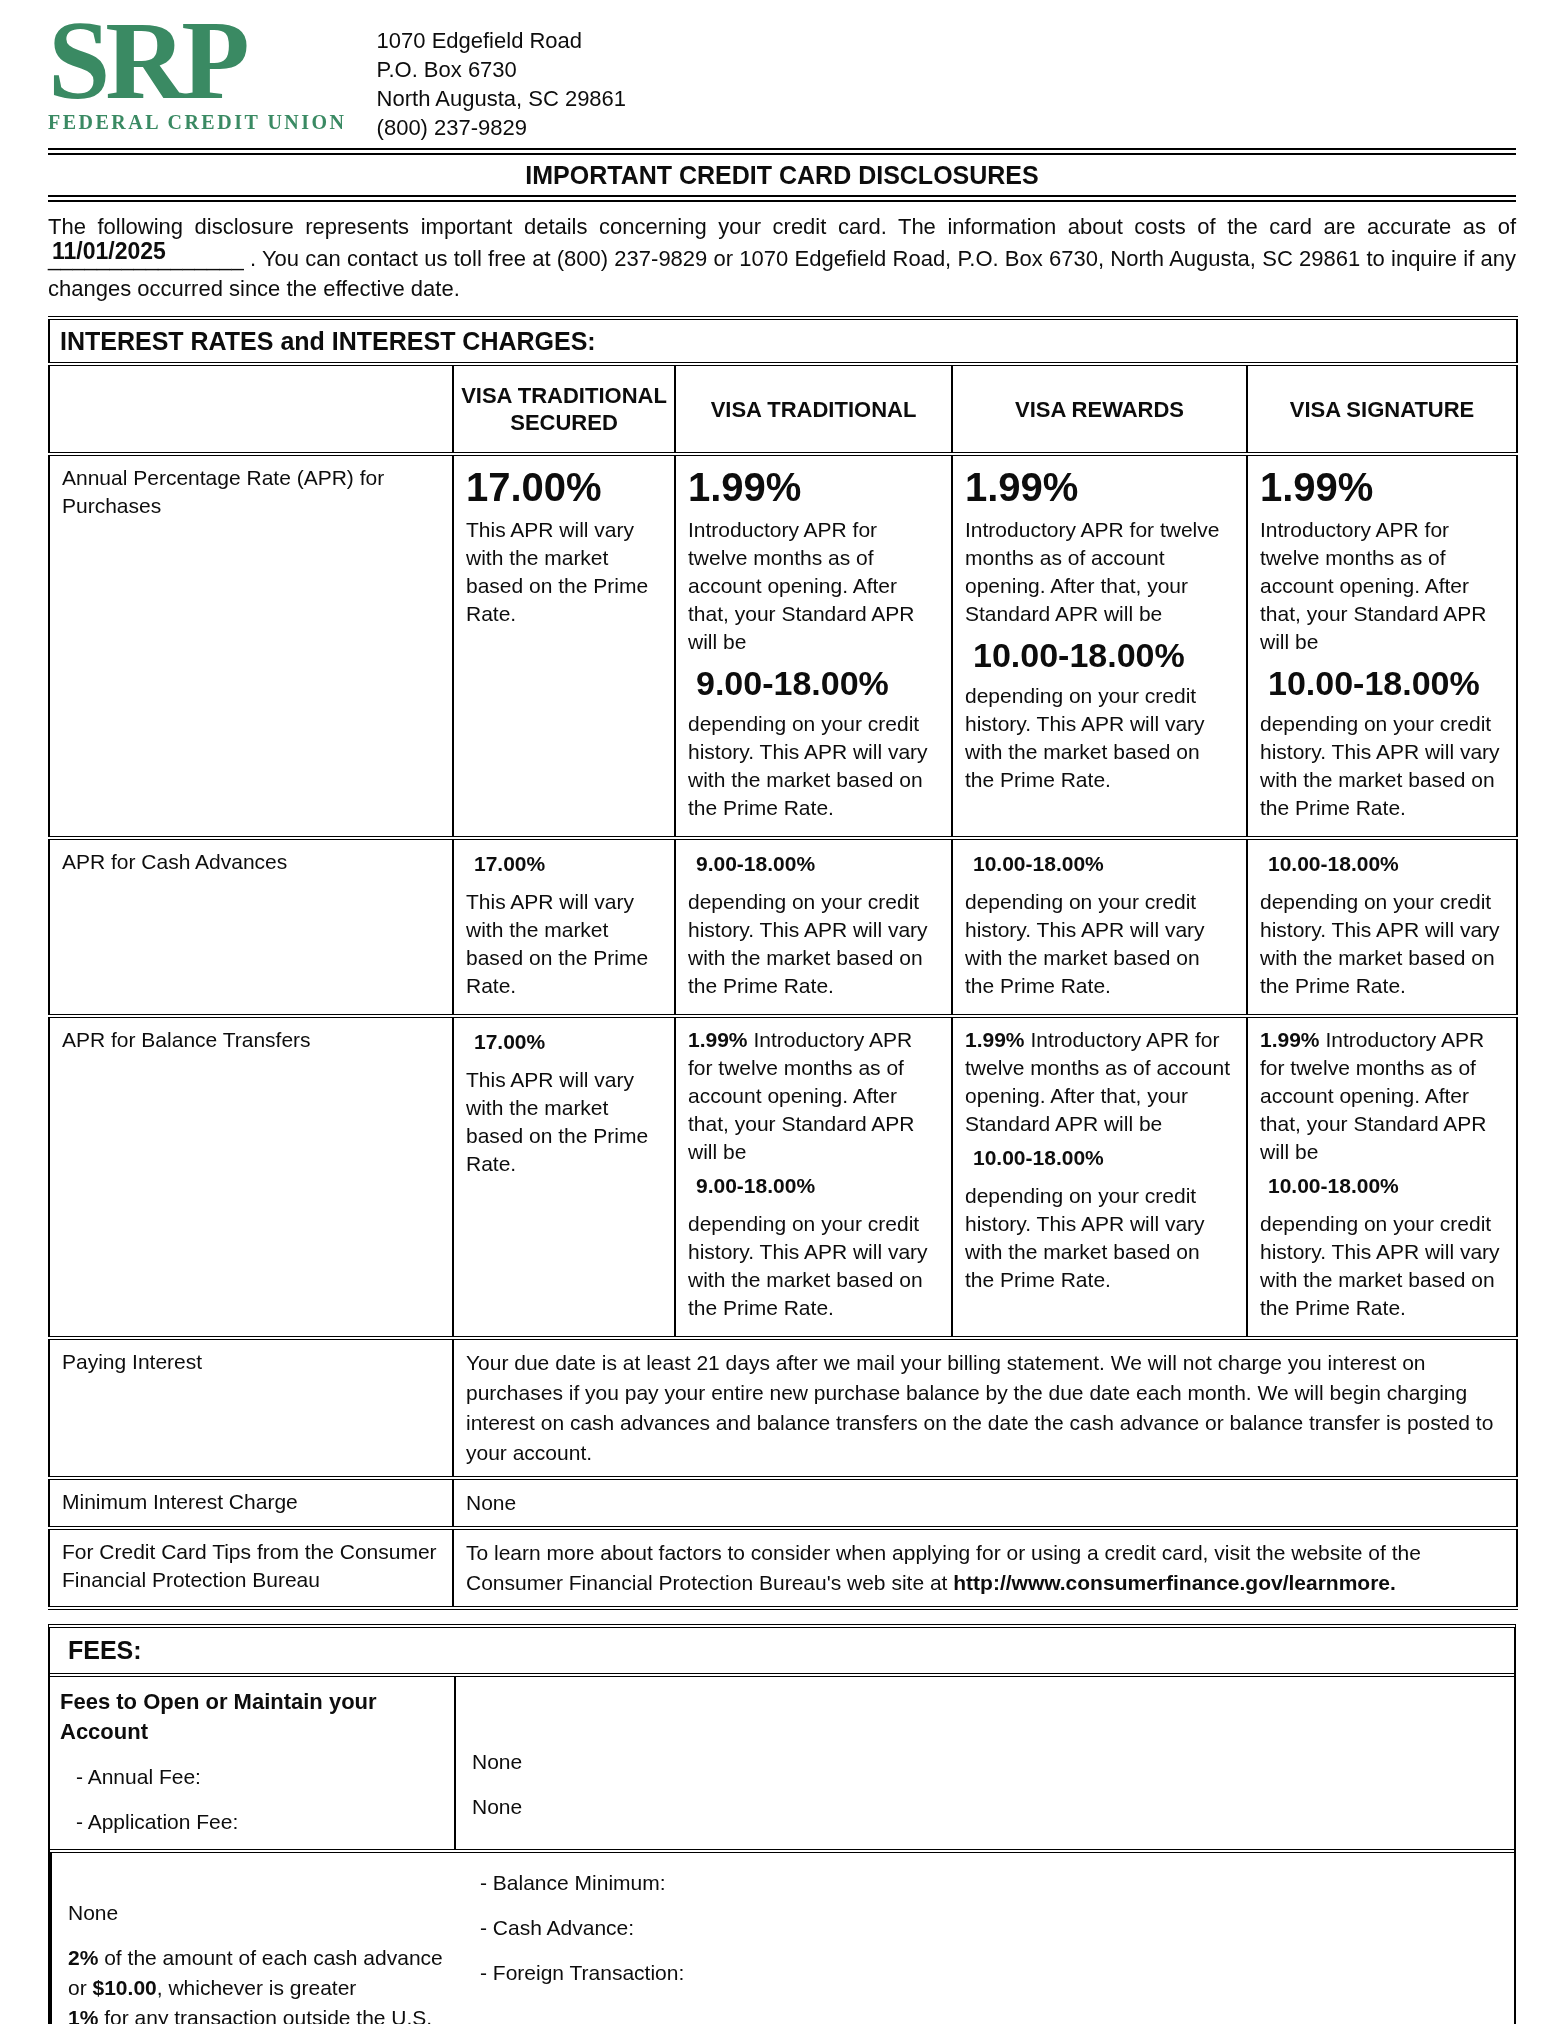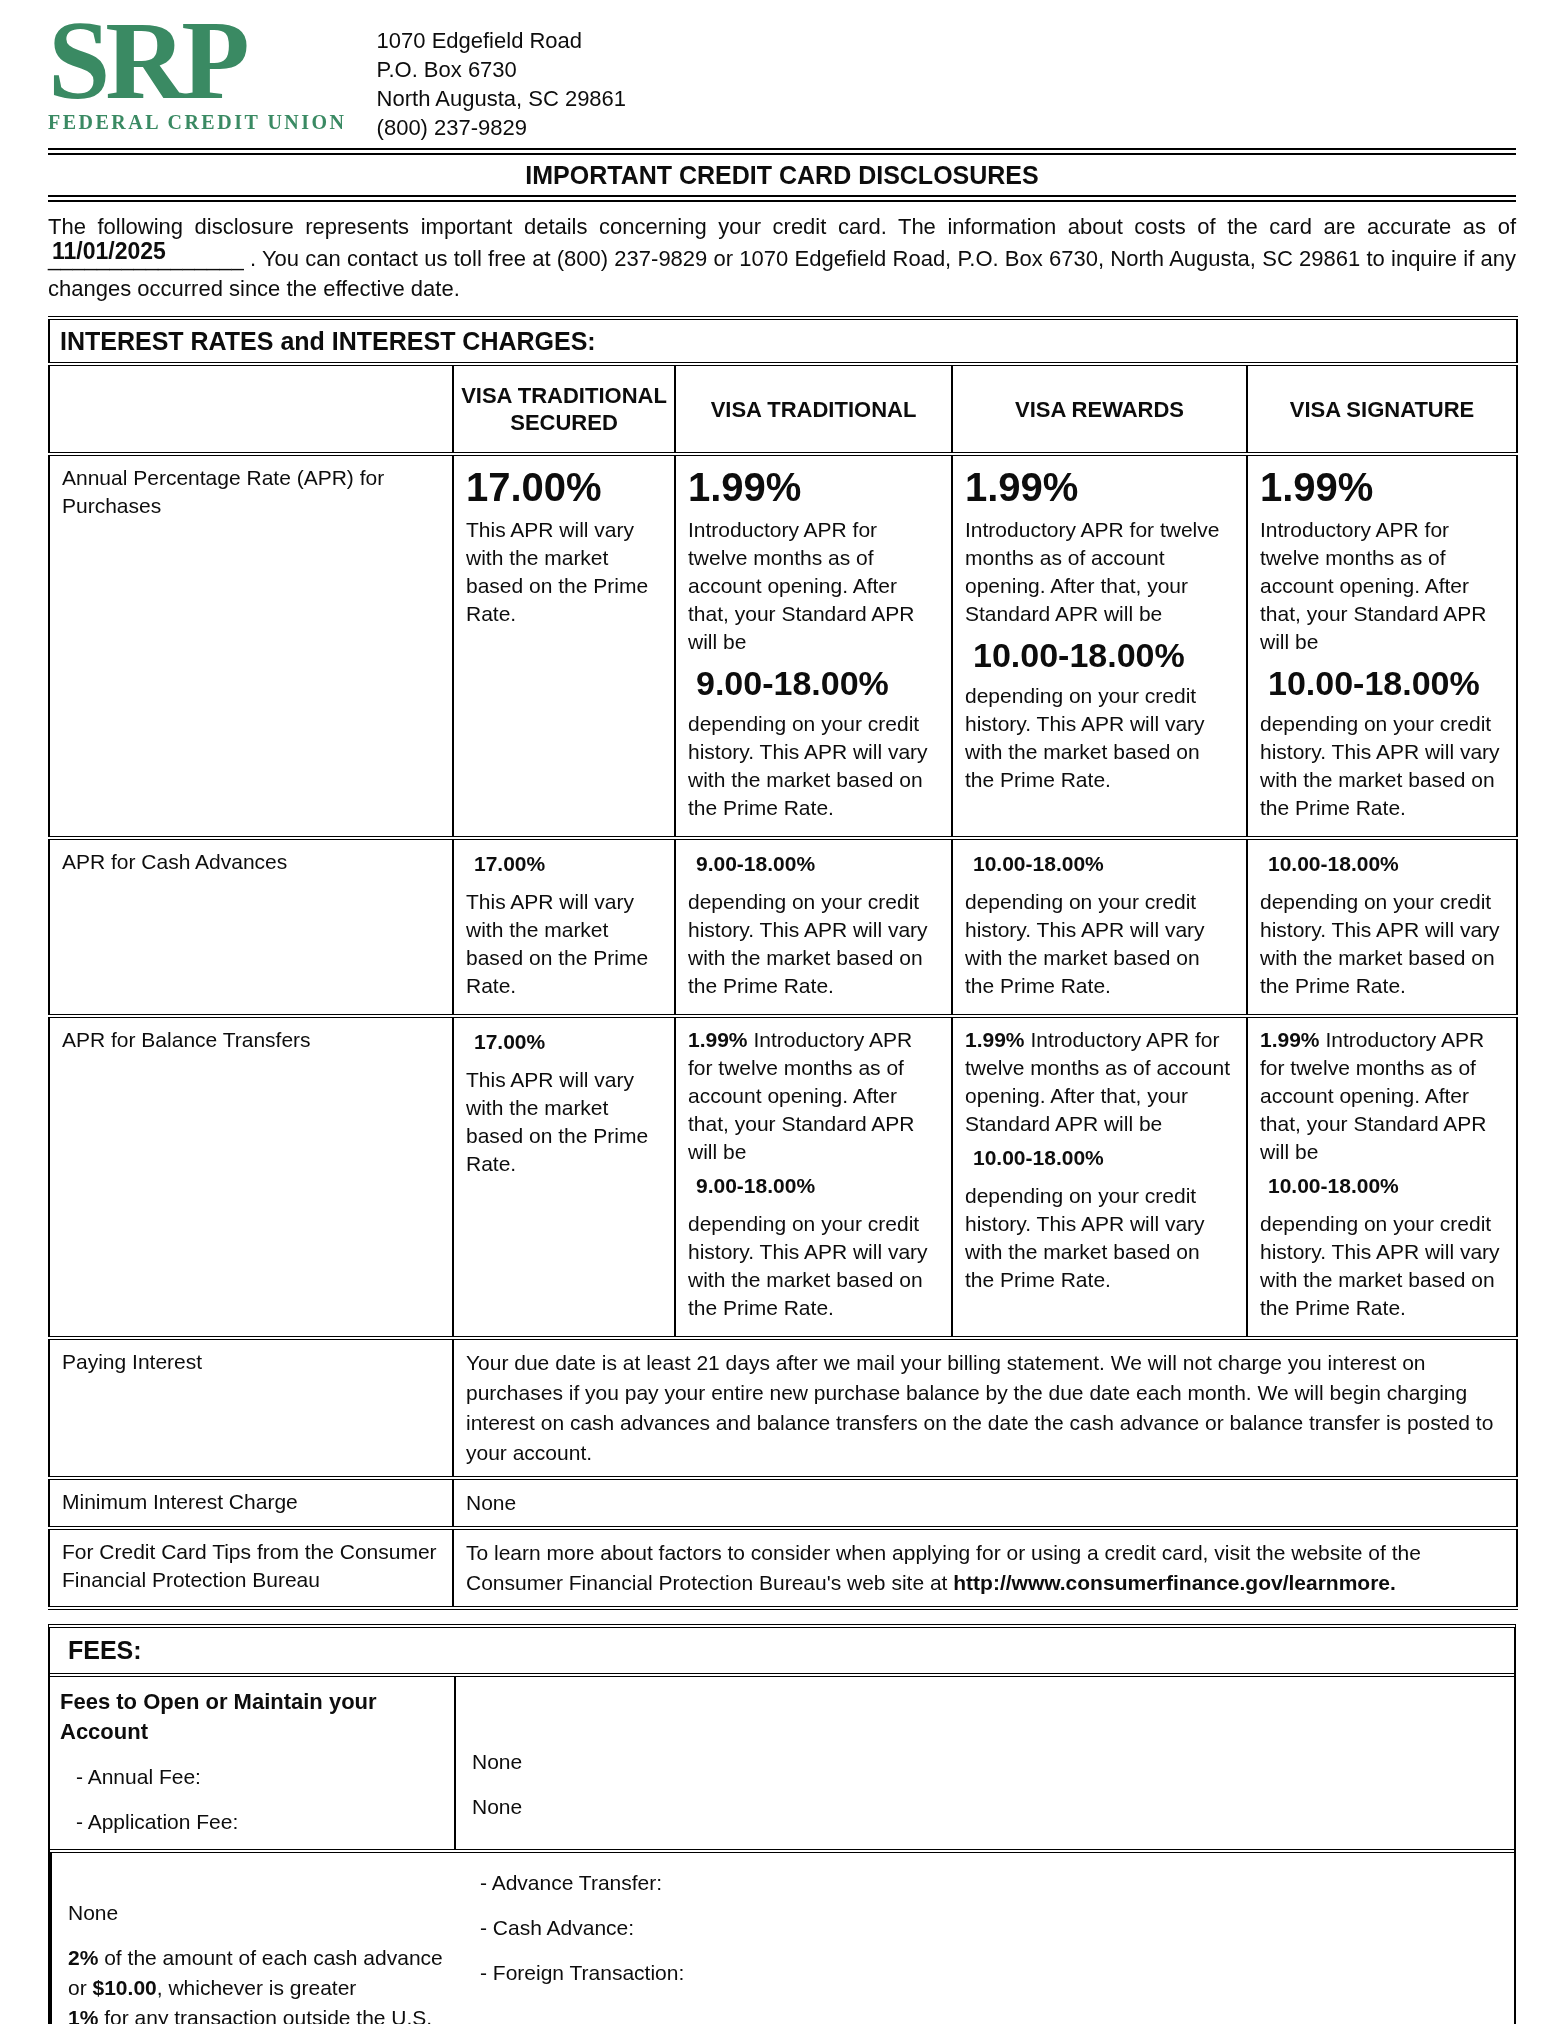--- a/index.html
+++ b/index.html
@@ -193,21 +193,21 @@
     <div class="fg-title">Fees to Open or Maintain your Account</div>
       <div class="fg-spacer"></div>
     <div class="fg-label">- Annual Fee:</div>
     <div class="fg-value">None</div>
     <div class="fg-label pb">- Application Fee:</div>
     <div class="fg-value pb">None</div>
   </div>
 
   <div class="fee-group">
       <div class="fg-spacer"></div>
-    <div class="fg-label">- Advance Transfer:</div>
+    <div class="fg-label">- Balance Minimum:</div>
     <div class="fg-value">None</div>
     <div class="fg-label">- Cash Advance:</div>
     <div class="fg-value"><span class="b">2%</span><span> of the amount of each cash advance or </span><span class="b">$10.00</span><span>, whichever is greater</span></div>
     <div class="fg-label pb">- Foreign Transaction:</div>
     <div class="fg-value pb"><span class="b">1%</span><span> for any transaction outside the U.S. or U.S. territories</span></div>
   </div>
 
   <div class="fee-group">
     <div class="fg-title gap-after">Penalty Fees</div>
       <div class="fg-spacer"></div>

